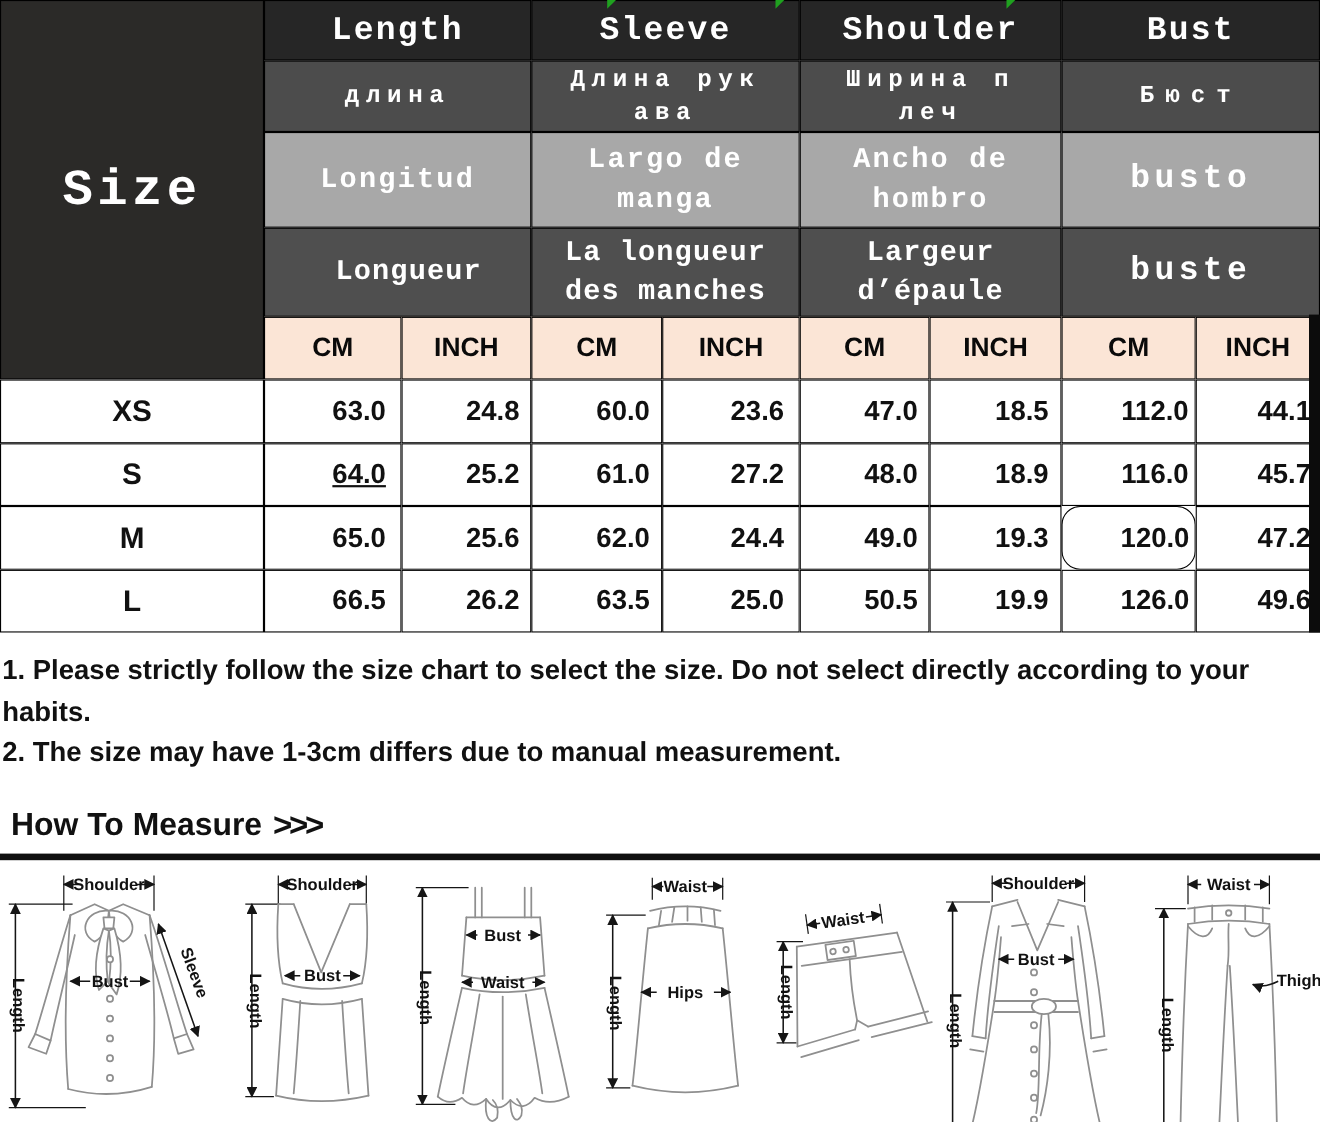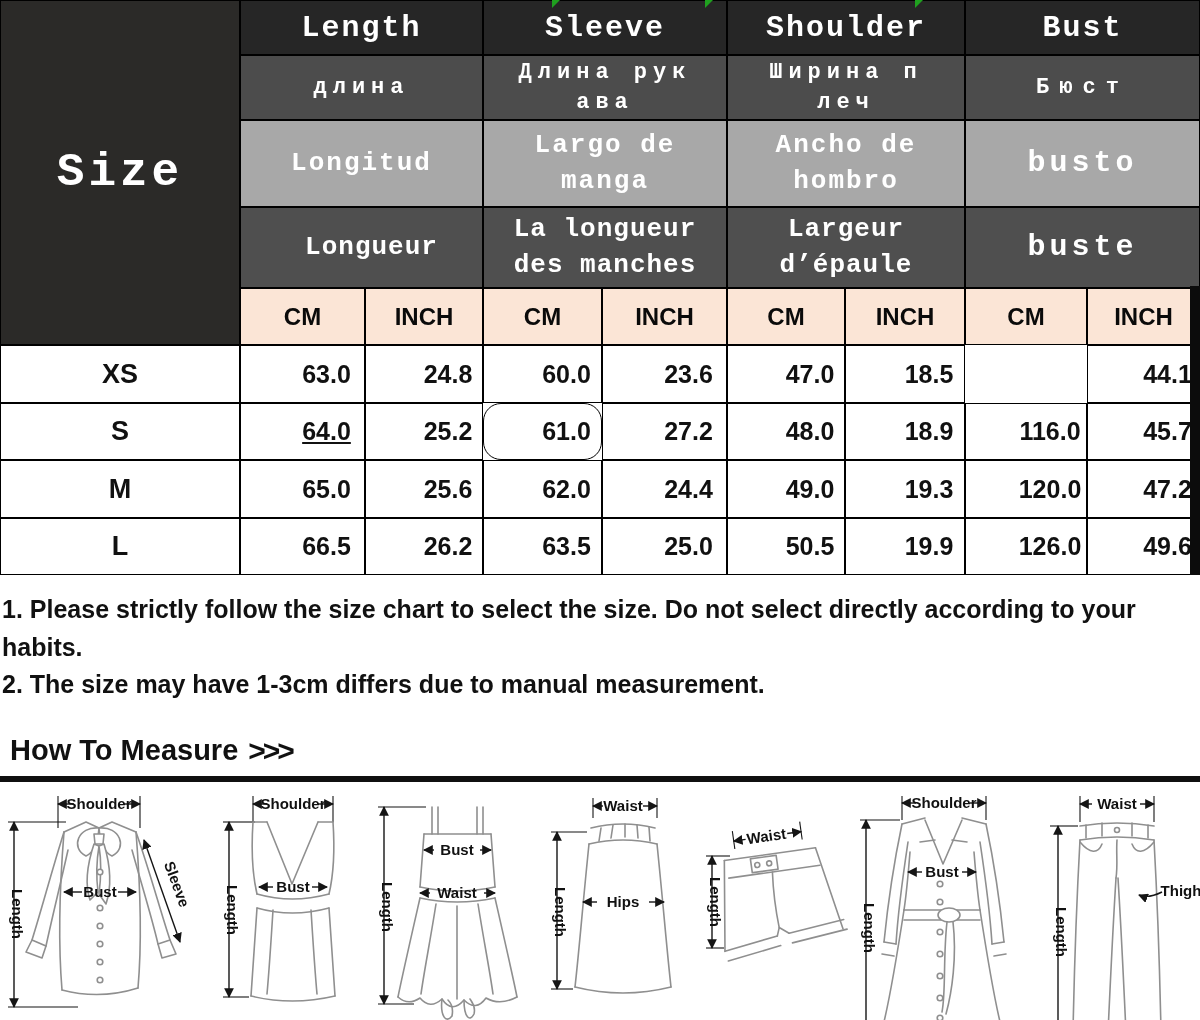--- a/index.html
+++ b/index.html
@@ -87,40 +87,41 @@
     <div class="c unit" style="grid-column:8;grid-row:5;">CM</div>
     <div class="c unit" style="grid-column:9;grid-row:5;">INCH</div>
 
     <div class="c szc" style="grid-column:1;grid-row:6;">XS</div>
     <div class="c val" style="grid-column:2;grid-row:6;">63.0</div>
     <div class="c val" style="grid-column:3;grid-row:6;text-align:right;">24.8</div>
     <div class="c val" style="grid-column:4;grid-row:6;">60.0</div>
     <div class="c val" style="grid-column:5;grid-row:6;">23.6</div>
     <div class="c val" style="grid-column:6;grid-row:6;">47.0</div>
     <div class="c val" style="grid-column:7;grid-row:6;">18.5</div>
+    <div class="c val" style="grid-column:8;grid-row:6;">112.0</div>
     <div class="c val" style="grid-column:9;grid-row:6;">44.1</div>
 
     <div class="c szc" style="grid-column:1;grid-row:7;">S</div>
     <div class="c val" style="grid-column:2;grid-row:7;text-decoration:underline;">64.0</div>
     <div class="c val" style="grid-column:3;grid-row:7;">25.2</div>
-    <div class="c val" style="grid-column:4;grid-row:7;border-radius:18px;">61.0</div>
+    <div class="c val" style="grid-column:4;grid-row:7;">61.0</div>
     <div class="c val" style="grid-column:5;grid-row:7;">27.2</div>
     <div class="c val" style="grid-column:6;grid-row:7;">48.0</div>
     <div class="c val" style="grid-column:7;grid-row:7;">18.9</div>
     <div class="c val" style="grid-column:8;grid-row:7;">116.0</div>
     <div class="c val" style="grid-column:9;grid-row:7;">45.7</div>
 
     <div class="c szc" style="grid-column:1;grid-row:8;">M</div>
     <div class="c val" style="grid-column:2;grid-row:8;">65.0</div>
     <div class="c val" style="grid-column:3;grid-row:8;">25.6</div>
     <div class="c val" style="grid-column:4;grid-row:8;">62.0</div>
     <div class="c val" style="grid-column:5;grid-row:8;">24.4</div>
     <div class="c val" style="grid-column:6;grid-row:8;">49.0</div>
     <div class="c val" style="grid-column:7;grid-row:8;">19.3</div>
-    <div class="c val" style="grid-column:8;grid-row:8;">120.0</div>
+    <div class="c val" style="grid-column:8;grid-row:8;border-radius:17px;">120.0</div>
     <div class="c val" style="grid-column:9;grid-row:8;">47.2</div>
 
     <div class="c szc" style="grid-column:1;grid-row:9;">L</div>
     <div class="c val" style="grid-column:2;grid-row:9;">66.5</div>
     <div class="c val" style="grid-column:3;grid-row:9;">26.2</div>
     <div class="c val" style="grid-column:4;grid-row:9;">63.5</div>
     <div class="c val" style="grid-column:5;grid-row:9;">25.0</div>
     <div class="c val" style="grid-column:6;grid-row:9;">50.5</div>
     <div class="c val" style="grid-column:7;grid-row:9;">19.9</div>
     <div class="c val" style="grid-column:8;grid-row:9;">126.0</div>

